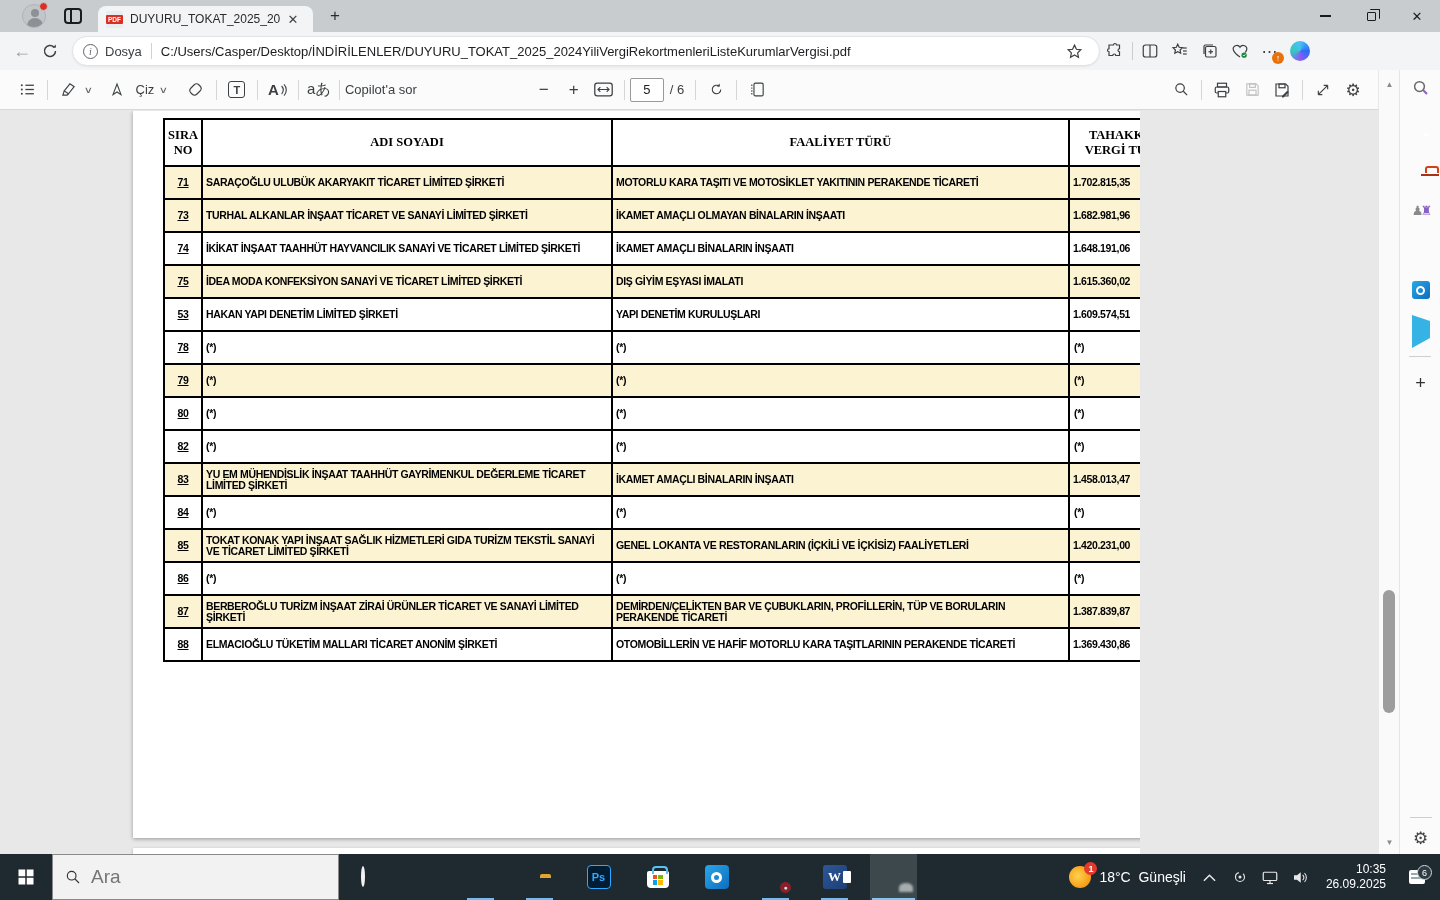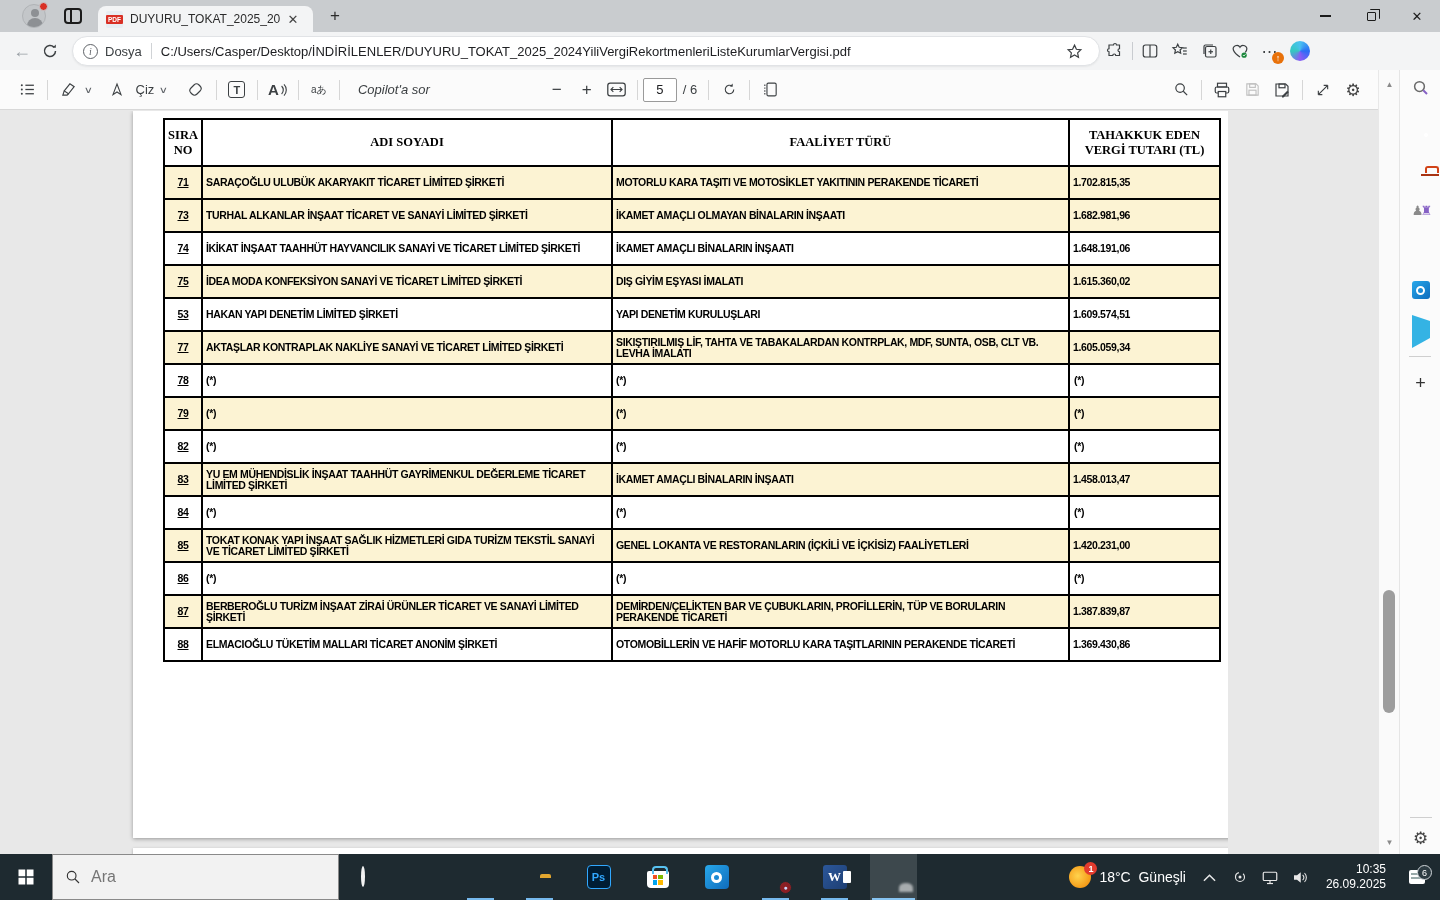--- a/index.html
+++ b/index.html
@@ -51,21 +51,21 @@
   .pt-label { font-size:13px; color:#3c4043; margin:0 4px; }
   .chev { font-size:9px; color:#5f6368; margin-left:2px; transform:scaleX(1.4); }
   .t-box { width:17px; height:17px; border:1.6px solid #3c4043; border-radius:3px; font-size:11px; font-weight:bold; display:flex; align-items:center; justify-content:center; }
   .zoom-grp { display:flex; align-items:center; }
   .zoom-txt { font-size:17px; color:#3c4043; width:26px; text-align:center; }
   .page-box { width:34px; height:24px; background:#fff; border:1px solid #9a9a9a; border-radius:2px; font-size:13px; text-align:center; color:#202124; }
   .page-total { font-size:13px; color:#3c4043; margin:0 6px; }
   .gear { font-size:17px; color:#444; font-family:"DejaVu Sans",sans-serif; }
 
   
-  .viewer { position:absolute; top:111px; left:0; width:1228px; bottom:46px; background:#e8e8e8; overflow:hidden; }
+  .viewer { position:absolute; top:111px; left:0; width:1140px; bottom:46px; background:#e8e8e8; overflow:hidden; }
   .page { position:absolute; left:133px; top:0; width:1235px; height:727px; background:#fff; box-shadow:0 1px 4px rgba(0,0,0,.35); }
   .page2 { position:absolute; left:133px; top:737px; width:1235px; height:8px; background:#fff; box-shadow:0 1px 3px rgba(0,0,0,.3); }
 
   table.doc { border-collapse:collapse; position:absolute; left:30px; top:7px; width:1056px; table-layout:fixed; }
   table.doc th, table.doc td { border:2px solid #000; vertical-align:middle; }
   table.doc th { font-family:"Liberation Serif",serif; font-weight:bold; font-size:12.5px; text-align:center; line-height:1.2; padding:2px; height:47px; }
   table.doc td { font-weight:bold; font-size:10.5px; letter-spacing:-0.35px; line-height:11px; height:33px; padding:1px 3px; color:#000; }
   td.c-no { text-align:center; letter-spacing:0;text-decoration:underline; }
   td.c-amt { text-align:left; padding-right:5px; }
   td.c-amt.star { text-align:left; padding-left:4px; }
@@ -93,21 +93,21 @@
   .m365-ring::before { content:""; position:absolute; inset:5px; border-radius:50%; background:#fbfbfb; }
   .outlook-sq { width:18px; height:18px; border-radius:3px; background:linear-gradient(135deg,#28a8ea,#0f6cbd); display:flex; align-items:center; justify-content:center; }
   .outlook-sq i { width:9px; height:9px; border:2.2px solid #fff; border-radius:50%; display:block; }
   .plane-shape { width:0; height:0; border-left:18px solid #34b3e4; border-top:6px solid transparent; border-bottom:10px solid transparent; transform:rotate(-18deg); position:relative; }
   .plus-glyph { font-size:18px; color:#333; font-weight:400; }
 
   
   .taskbar { position:absolute; left:0; right:0; bottom:0; height:46px; background:#1e2a30; display:flex; align-items:stretch; color:#fff; }
   .tb-start { width:52px; display:flex; align-items:center; justify-content:center; }
   .tb-search { width:287px; background:#f2f2f2; border:1px solid #8a8a8a; display:flex; align-items:center; padding:0 12px; gap:10px; }
-  .tb-search input { border:none; outline:none; background:transparent; font-size:16px; color:#333; width:200px; font-family:"Liberation Sans",sans-serif;}
+  .tb-search input { border:none; outline:none; background:transparent; font-size:19px; color:#333; width:200px; font-family:"Liberation Sans",sans-serif;}
   .tb-apps { display:flex;gap:12px; }
   .tb-app { width:47px; position:relative; display:flex; align-items:center; justify-content:center; }
   .tb-app.active { background:rgba(255,255,255,.14); }
   .tb-app .runline { position:absolute; bottom:0; left:10px; right:10px; height:2.5px; background:#76b9ed; }
   .tb-app.active .runline { left:2px; right:2px; background:#87c4f2; }
   .tb-badge { position:absolute; bottom:6px; right:7px; width:13px; height:13px; border-radius:50%; background:#8b1f24; border:1.5px solid #1e2a30; display:flex; align-items:center; justify-content:center; font-size:7px; color:#cfd8ff; font-weight:bold;}
   .tray { margin-left:auto; display:flex; align-items:center; gap:6px; padding-right:6px; }
   .weather { display:flex; align-items:center; gap:8px; padding:0 6px; }
   .sun { position:relative; width:22px; height:22px; border-radius:50%; background:radial-gradient(circle at 40% 45%, #ffd34d, #f59b18 70%); }
   .sun-badge { position:absolute; top:-4px; right:-6px; width:13px; height:13px; border-radius:50%; background:#e23b2e; color:#fff; font-size:9px; font-weight:bold; display:flex; align-items:center; justify-content:center; }
@@ -272,24 +272,24 @@
       </div>
     <div class="pt-sep"></div>
     <div class="pt-ico">
       <span style="font-size:15px; font-weight:bold;">A</span>
       <svg class="ic" width="8" height="14" viewBox="0 0 10 16" style="margin-left:1px;">
           <path d="M2 3a7 7 0 0 1 0 10M5 1a10 10 0 0 1 0 14" fill="none" stroke="#3c4043" stroke-width="1.4"></path>
         </svg>
     </div>
     <div class="pt-sep"></div>
     <div class="pt-ico">
-        <span style="font-size:10px;">aあ</span>
+        <span style="font-size:15px;">aあ</span>
       </div>
     <div class="pt-sep"></div>
-    <div class="pt-label" style="margin-left:13px;font-style:italic;">Copilot'a sor</div>
+    <div class="pt-label" style="margin-left:0;">Copilot'a sor</div>
 
     <div class="zoom-grp" style="margin-left:108px;">
       <div class="pt-ico zoom-txt">−</div>
       <div class="pt-ico zoom-txt">+</div>
       <div class="pt-ico">
         <svg class="ic" width="19" height="15" viewBox="0 0 24 18">
             <rect x="1" y="1" width="22" height="16" rx="3" fill="none" stroke="#3c4043" stroke-width="1.6"></rect>
             <path d="M6 9h12M8 6l-3 3 3 3M16 6l3 3-3 3" fill="none" stroke="#3c4043" stroke-width="1.4"></path>
           </svg>
       </div>
@@ -392,34 +392,34 @@
               <td class="c-name">İDEA MODA KONFEKSİYON SANAYİ VE TİCARET LİMİTED ŞİRKETİ</td>
               <td class="c-act">DIŞ GİYİM EŞYASI İMALATI</td>
               <td class="c-amt">1.615.360,02</td>
             </tr>
             <tr>
               <td class="c-no">53</td>
               <td class="c-name">HAKAN YAPI DENETİM LİMİTED ŞİRKETİ</td>
               <td class="c-act">YAPI DENETİM KURULUŞLARI</td>
               <td class="c-amt">1.609.574,51</td>
             </tr>
-            <tr class="hl">
-              <td class="c-no">77</td>
-              <td class="c-name">AKTAŞLAR KONTRAPLAK NAKLİYE SANAYİ VE TİCARET LİMİTED ŞİRKETİ</td>
-              <td class="c-act">SIKIŞTIRILMIŞ LİF, TAHTA VE TABAKALARDAN KONTRPLAK, MDF, SUNTA, OSB, CLT VB. LEVHA İMALATI</td>
-              <td class="c-amt">1.605.059,34</td>
-            </tr>
             <tr>
               <td class="c-no">78</td>
               <td class="c-name">(*)</td>
               <td class="c-act">(*)</td>
               <td class="c-amt star">(*)</td>
             </tr>
             <tr class="hl">
               <td class="c-no">79</td>
+              <td class="c-name">(*)</td>
+              <td class="c-act">(*)</td>
+              <td class="c-amt star">(*)</td>
+            </tr>
+            <tr>
+              <td class="c-no">80</td>
               <td class="c-name">(*)</td>
               <td class="c-act">(*)</td>
               <td class="c-amt star">(*)</td>
             </tr>
             <tr>
               <td class="c-no">82</td>
               <td class="c-name">(*)</td>
               <td class="c-act">(*)</td>
               <td class="c-amt star">(*)</td>
             </tr>

